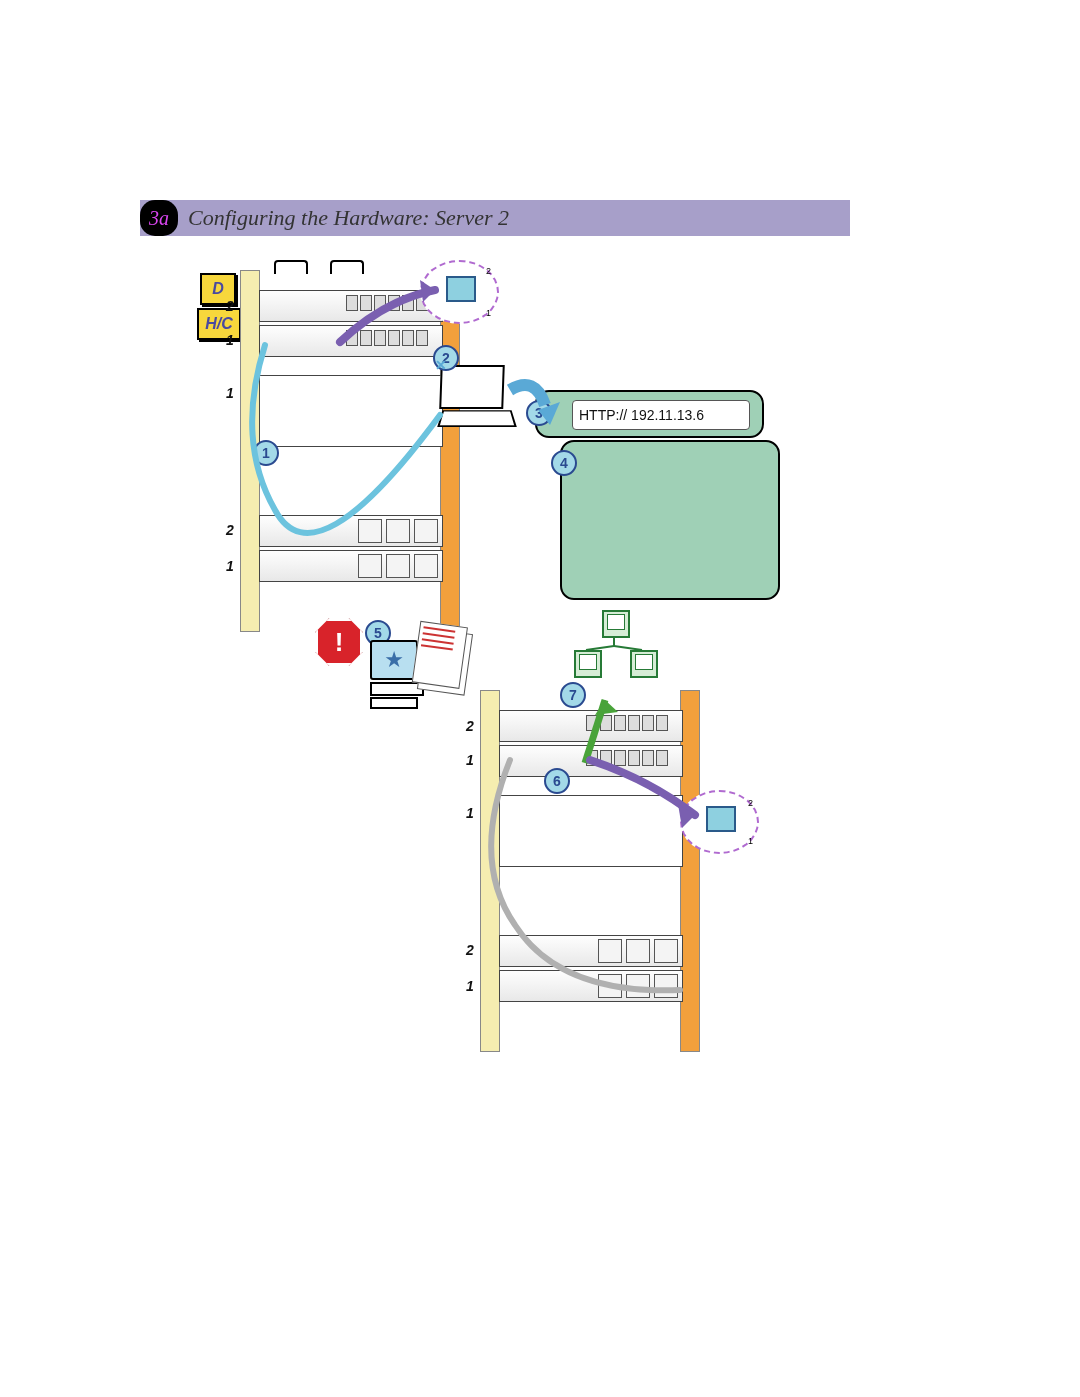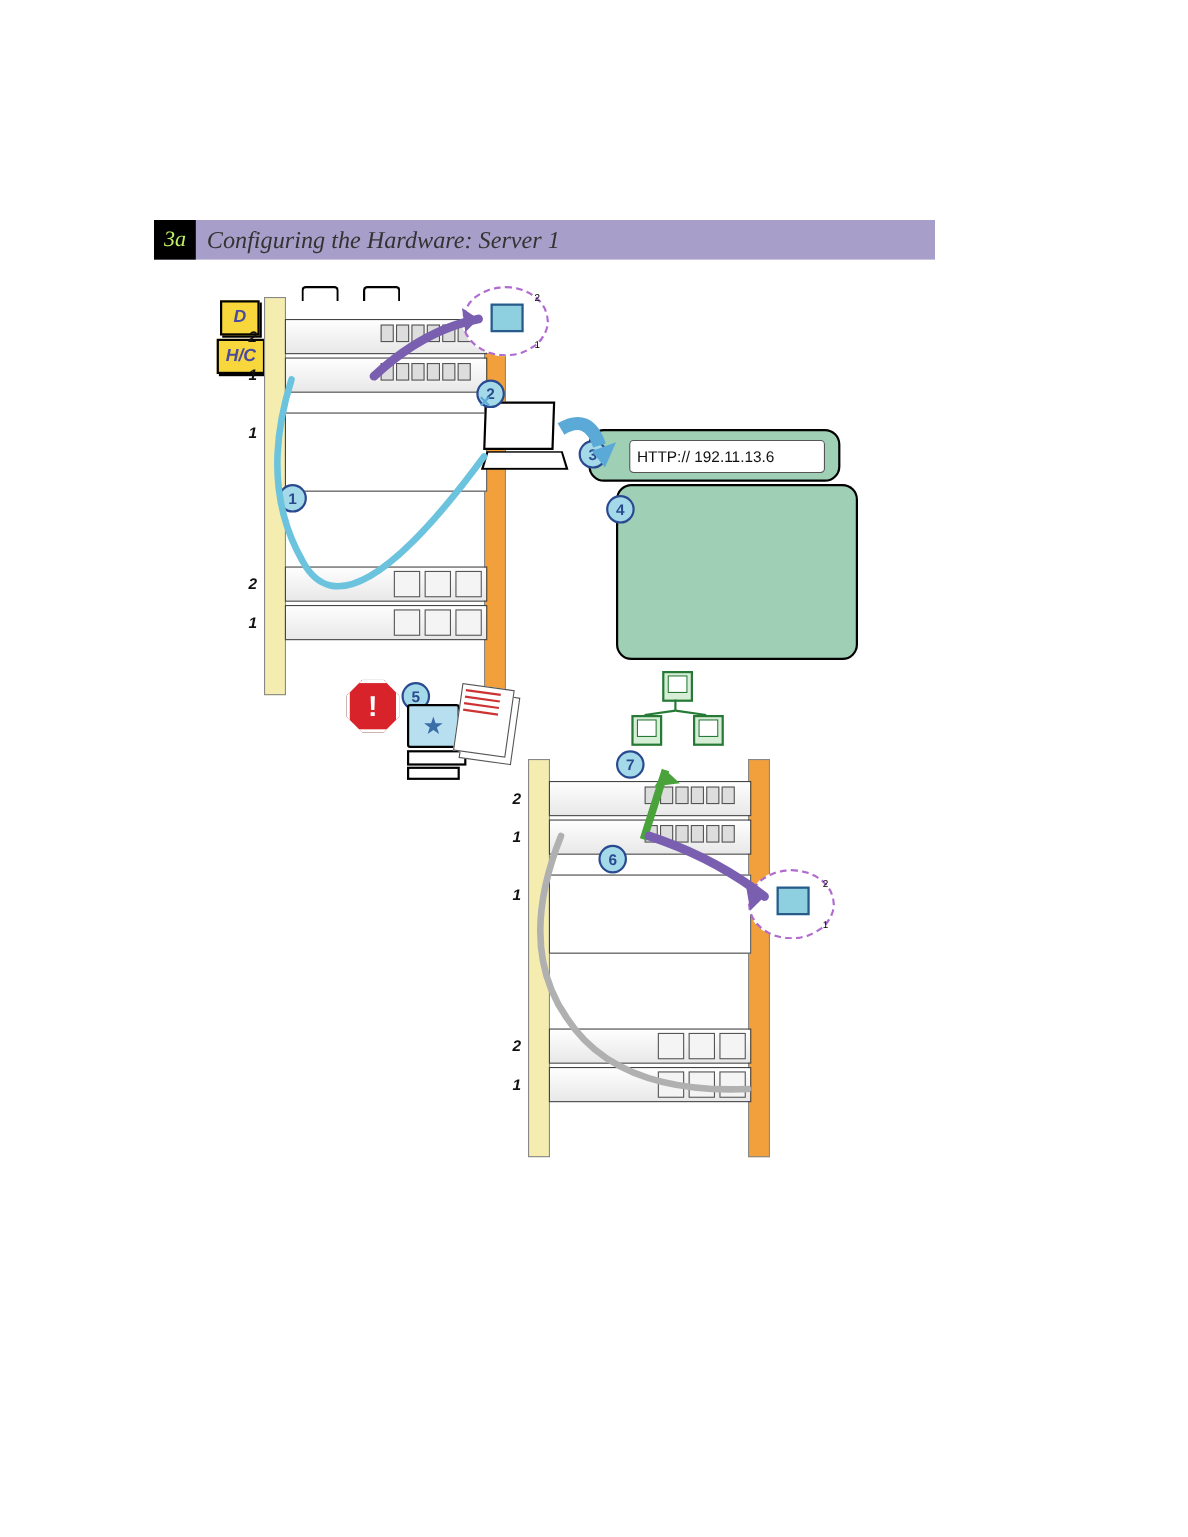--- a/index.html
+++ b/index.html
@@ -25,28 +25,29 @@
     width: 710px;
     height: 36px;
     background: #a79fc9;
     display: flex;
     align-items: center;
   }
   .header-num {
     width: 38px;
     height: 36px;
     background: #000;
-    color: #bef264;
+    color: #d946ef;
     font-style: italic;
     font-family: Georgia, serif;
     font-size: 20px;
     display: flex;
     align-items: center;
     justify-content: center;
     margin-right: 10px;
+    border-radius: 15px;
   }
   .header-title {
     font-family: Georgia, 'Times New Roman', serif;
     font-style: italic;
     font-size: 22px;
     color: #333;
   }
   .tag {
     position: absolute;
     width: 32px;
@@ -252,21 +253,21 @@
     pointer-events: none;
   }
 </style>
 </head>
 <body>
 
 <div class="page">
 
   <div class="header-bar">
     <div class="header-num">3a</div>
-    <div class="header-title">Configuring the Hardware:  Server 1</div>
+    <div class="header-title">Configuring the Hardware:  Server 2</div>
   </div>
 
   <div class="tag" style="left:60px; top:93px;">D</div>
   <div class="tag" style="left:57px; top:128px; width:40px;">H/C</div>
 
   <div class="rack" style="left:100px; top:90px;">
     <div class="rack-left-rail"></div>
     <div class="rack-right-rail"></div>
 
     <div style="position:absolute; top:-10px; left:34px; width:30px; height:12px; border:2px solid #000; border-bottom:none; border-radius:4px 4px 0 0;"></div>

